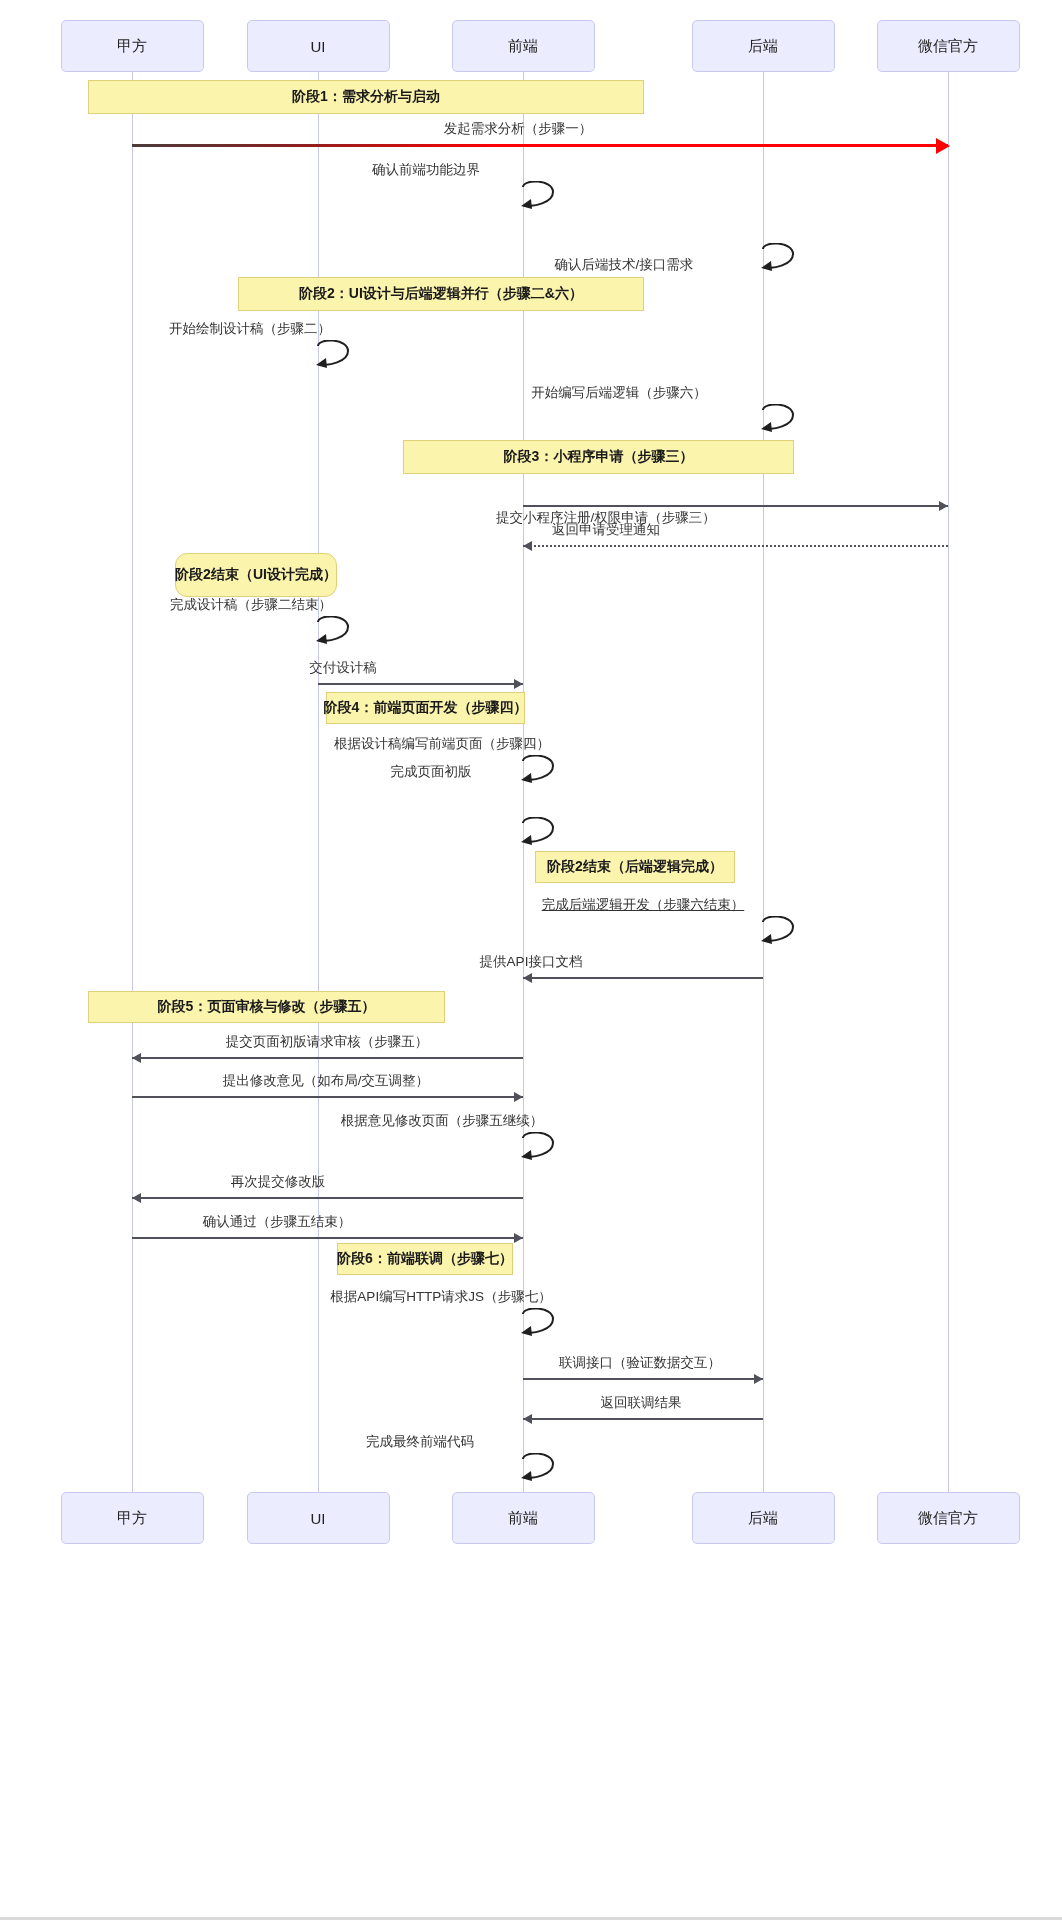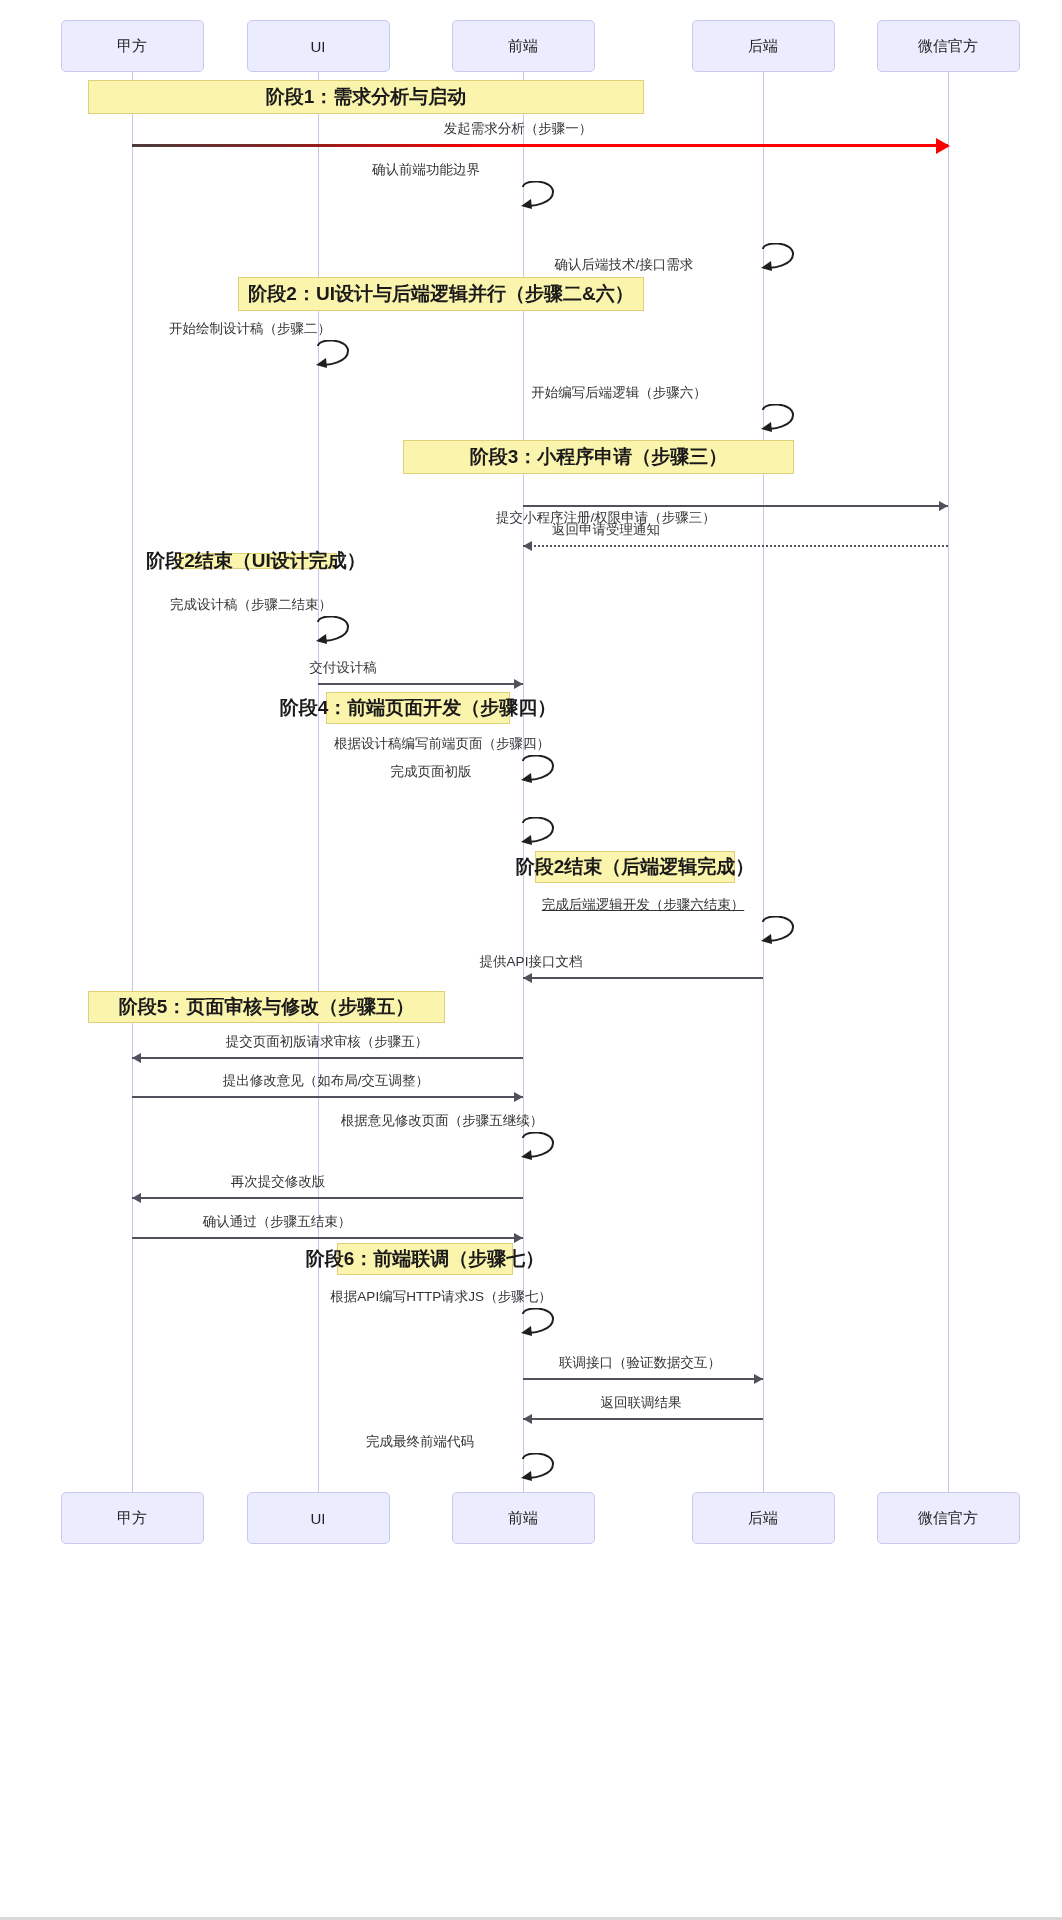--- a/index.html
+++ b/index.html
@@ -4,21 +4,21 @@
 <style>
   html,body{margin:0;padding:0;background:#ffffff;}
   body{font-family:"Liberation Sans","DejaVu Sans",sans-serif;}
   #canvas{position:relative;width:1062px;height:1920px;background:#fff;overflow:hidden;}
   .bottom-rule{position:absolute;left:0;right:0;bottom:0;height:3px;background:#d9d9d9;}
   .actor-box{position:absolute;box-sizing:border-box;background:#ececff;border:1px solid #c9c9ef;
     border-radius:5px;display:flex;align-items:center;justify-content:center;
     font-size:15px;color:#1f1f1f;}
   .lifeline{position:absolute;width:1px;background:#c7c7e6;}
   .note{position:absolute;box-sizing:border-box;background:#fbf4ad;border:1px solid #e0d07a;
-    display:flex;align-items:center;justify-content:center;font-size:19px;color:#1a1a1a;
+    display:flex;align-items:center;justify-content:center;font-size:14px;color:#1a1a1a;
     font-weight:bold;padding:0 8px;white-space:nowrap;}
   .msg-label{position:absolute;font-size:13.5px;color:#333;white-space:nowrap;
     text-align:center;transform:translateX(-50%);}
   .msg-line{position:absolute;height:0;border-top:2px solid #51515c;}
   .msg-line.dotted{border-top:2px dotted #51515c;}
   .msg-line.redfade{border-top:2px solid #5a3a3a;}
   .arrow-head{position:absolute;width:0;height:0;}
   .arrow-right{border-top:5px solid transparent;border-bottom:5px solid transparent;border-left:9px solid #51515c;}
   .arrow-left{border-top:5px solid transparent;border-bottom:5px solid transparent;border-right:9px solid #51515c;}
   .arrow-right-red{border-top:8px solid transparent;border-bottom:8px solid transparent;border-left:14px solid #ff0000;}
@@ -153,24 +153,24 @@
       </svg>
       <div class="note" style="left: 88px; top: 80px; width: 556px; height: 34px;">
         <span>阶段1：需求分析与启动</span>
       </div>
       <div class="note" style="left: 238px; top: 277px; width: 406px; height: 34px;">
         <span>阶段2：UI设计与后端逻辑并行（步骤二&amp;六）</span>
       </div>
       <div class="note" style="left: 403px; top: 440px; width: 391px; height: 34px;">
         <span>阶段3：小程序申请（步骤三）</span>
       </div>
-      <div class="note" style="left: 175px; top: 553px; width: 162px; height: 16px;">
+      <div class="note" style="left: 175px; top: 553px; width: 162px; height: 44px; border-radius: 12px;">
         <span>阶段2结束（UI设计完成）</span>
       </div>
-      <div class="note" style="left: 326px; top: 692px; width: 184px; height: 32px;">
+      <div class="note" style="left: 326px; top: 692px; width: 199px; height: 32px;">
         <span>阶段4：前端页面开发（步骤四）</span>
       </div>
       <div class="note" style="left: 535px; top: 851px; width: 200px; height: 32px;">
         <span>阶段2结束（后端逻辑完成）</span>
       </div>
       <div class="note" style="left: 88px; top: 991px; width: 357px; height: 32px;">
         <span>阶段5：页面审核与修改（步骤五）</span>
       </div>
       <div class="note" style="left: 337px; top: 1243px; width: 176px; height: 32px;">
         <span>阶段6：前端联调（步骤七）</span>

